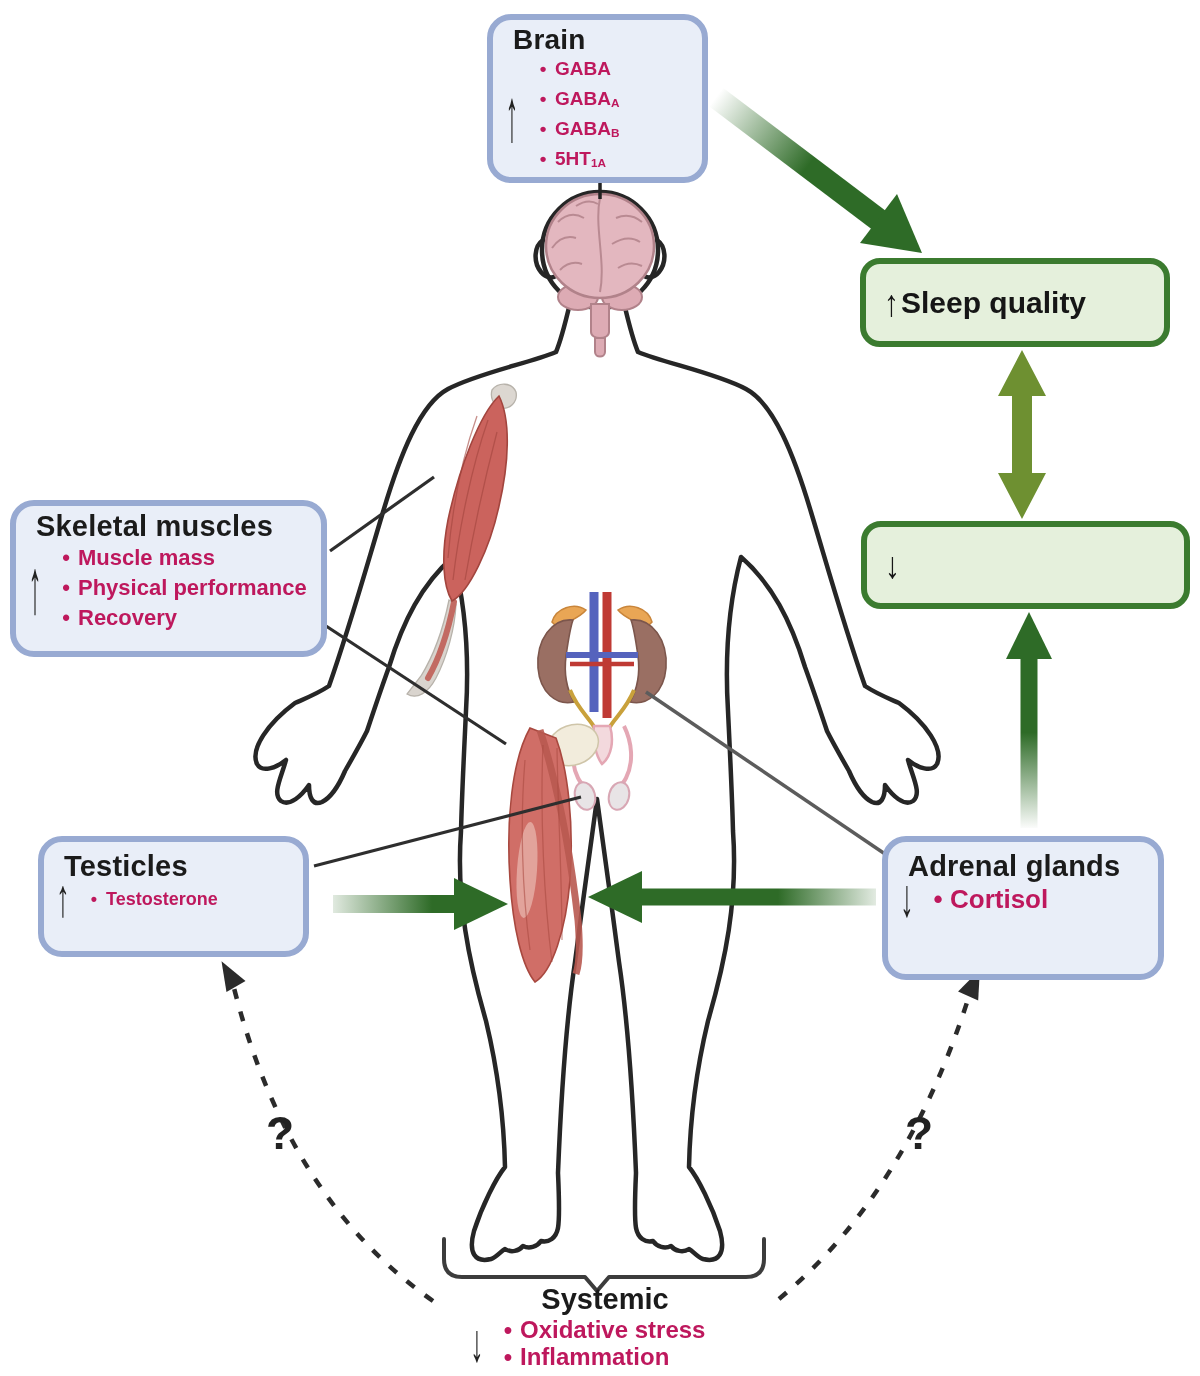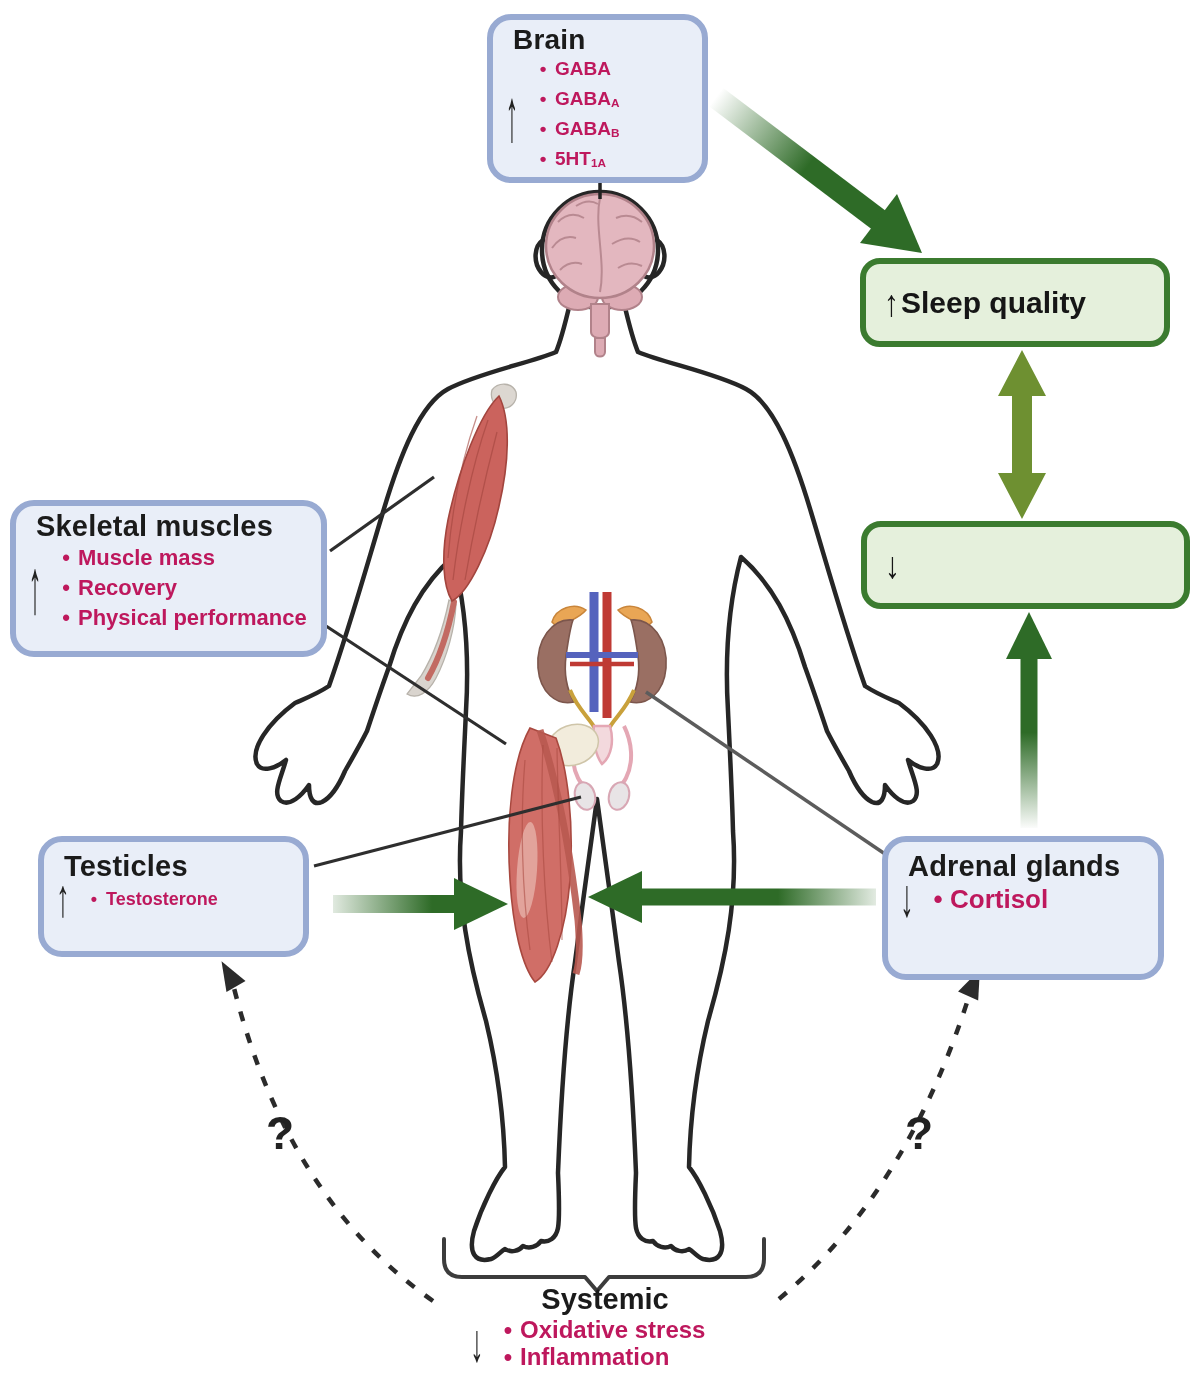--- a/index.html
+++ b/index.html
@@ -223,22 +223,22 @@
   </div>
 
   <div class="obox" id="skeletal-box">
     <div class="title">Skeletal muscles</div>
     <div class="box-row">
       <div class="trend-col">
           <span class="tall-arrow">↑</span>
         </div>
       <ul class="blist">
         <li><span>Muscle mass</span></li>
+        <li><span>Physical performance</span></li>
         <li><span>Recovery</span></li>
-        <li><span>Physical performance</span></li>
       </ul>
     </div>
   </div>
 
   <div class="obox" id="testicles-box">
     <div class="title">Testicles</div>
     <div class="box-row">
       <div class="trend-col">
           <span class="tall-arrow">↑</span>
         </div>

